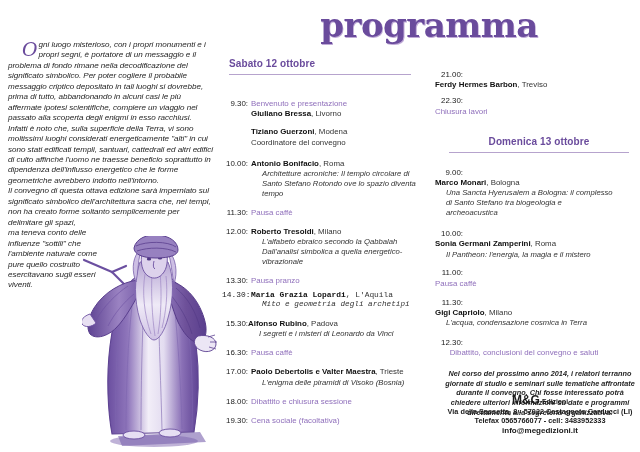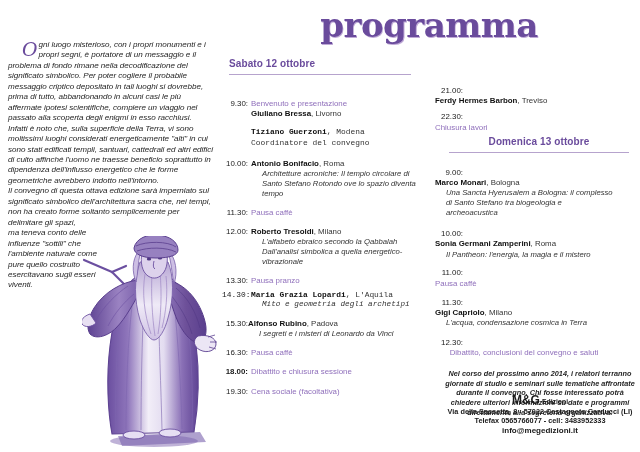--- a/index.html
+++ b/index.html
@@ -300,36 +300,37 @@
 
 <div id="programma-title">programma</div>
 
 <div id="mid-col">
   <div id="sabato-heading">
     <div class="day-heading">Sabato 12 ottobre</div>
     <div class="day-rule"></div>
   </div>
   <div class="schedule" id="sabato-list">
       <div class="entry" style="margin-top: 0px; padding-left: 4px;"><span class="time" style="width: 26px; margin-right: 3px;">9.30:</span><span class="body" style="width: 172px;"><div class="break-label">Benvenuto e presentazione</div><div><span class="speaker">Giuliano Bressa</span><span class="city">, Livorno</span></div></span></div>
-      <div class="entry" style="margin-top: 8px; padding-left: 4px;"><span class="time" style="width: 26px; margin-right: 3px;"></span><span class="body" style="width: 172px; font-family: Liberation Mono, monospace;"><div><span class="speaker">Tiziano Guerzoni</span><span class="city">, Modena</span></div><div class="role">Coordinatore del convegno</div></span></div>
+      <div class="entry" style="margin-top: 8px; padding-left: 4px;"><span class="time" style="width: 26px; margin-right: 3px;"></span><span class="body" style="width: 172px;"><div><span class="speaker">Tiziano Guerzoni</span><span class="city">, Modena</span></div><div class="role">Coordinatore del convegno</div></span></div>
       <div class="entry" style="margin-top: 11px; padding-left: 4px;"><span class="time" style="width: 26px; margin-right: 3px;">10.00:</span><span class="body" style="width: 172px;"><div><span class="speaker">Antonio Bonifacio</span><span class="city">, Roma</span></div><div class="talk indent-talk">Architetture acroniche: Il tempio circolare di Santo Stefano Rotondo ove lo spazio diventa tempo</div></span></div>
       <div class="entry" style="margin-top: 9px; padding-left: 4px;"><span class="time" style="width: 26px; margin-right: 3px;">11.30:</span><span class="body" style="width: 172px;"><span class="break-label">Pausa caffè</span></span></div>
       <div class="entry" style="margin-top: 9px; padding-left: 4px;"><span class="time" style="width: 26px; margin-right: 3px;">12.00:</span><span class="body" style="width: 172px;"><div><span class="speaker">Roberto Tresoldi</span><span class="city">, Milano</span></div><div class="talk indent-talk">L'alfabeto ebraico secondo la Qabbalah</div><div class="talk indent-talk">Dall'analisi simbolica a quella energetico-vibrazionale</div></span></div>
       <div class="entry" style="margin-top: 9px; padding-left: 4px;"><span class="time" style="width: 26px; margin-right: 3px;">13.30:</span><span class="body" style="width: 172px;"><span class="break-label">Pausa pranzo</span></span></div>
       <div class="entry" style="margin-top: 4px; padding-left: 4px; font-family: Liberation Mono, monospace;"><span class="time" style="width: 26px; margin-right: 3px;">14.30:</span><span class="body" style="width: 172px;"><div><span class="speaker">Maria Grazia Lopardi</span><span class="city">, L'Aquila</span></div><div class="talk indent-talk">Mito e geometria degli archetipi</div></span></div>
       <div class="entry" style="margin-top: 9px; padding-left: 4px;"><span class="time" style="width: 26px; margin-right: 0;">15.30:</span><span class="body" style="width: 172px;"><div><span class="speaker">Alfonso Rubino</span><span class="city">, Padova</span></div><div class="talk indent-talk">I segreti e i misteri di Leonardo da Vinci</div></span></div>
       <div class="entry" style="margin-top: 9px; padding-left: 4px;"><span class="time" style="width: 26px; margin-right: 3px;">16.30:</span><span class="body" style="width: 172px;"><span class="break-label">Pausa caffè</span></span></div>
-      <div class="entry" style="margin-top: 9px; padding-left: 4px;"><span class="time" style="width: 26px; margin-right: 3px; font-weight: bold;">18.00:</span><span class="body" style="width: 172px;"><span class="break-label">Dibattito e chiusura sessione</span></span></div>
+      <div class="entry" style="margin-top: 9px; padding-left: 4px;"><span class="time" style="width: 26px; margin-right: 3px;">17.00:</span><span class="body" style="width: 172px;"><div><span class="speaker">Paolo Debertolis e Valter Maestra</span><span class="city">, Trieste</span></div><div class="talk indent-talk">L'enigma delle piramidi di Visoko (Bosnia)</div></span></div>
+      <div class="entry" style="margin-top: 9px; padding-left: 4px;"><span class="time" style="width: 26px; margin-right: 3px;">18.00:</span><span class="body" style="width: 172px;"><span class="break-label">Dibattito e chiusura sessione</span></span></div>
       <div class="entry" style="margin-top: 9px; padding-left: 4px;"><span class="time" style="width: 26px; margin-right: 3px;">19.30:</span><span class="body" style="width: 172px;"><span class="break-label">Cena sociale (facoltativa)</span></span></div>
     </div>
 </div>
 
 <div id="right-col">
   <div class="schedule" id="pre-domenica-list">
-      <div class="entry" style="margin-top: 16px; padding-left: 10px;"><span class="time" style="width: 28px; margin-right: 3px;">21.00:</span><span class="body" style="width: 178px;"><div><span class="speaker">Ferdy Hermes Barbon</span><span class="city">, Treviso</span></div></span></div>
+      <div class="entry" style="margin-top: 0px; padding-left: 10px;"><span class="time" style="width: 28px; margin-right: 3px;">21.00:</span><span class="body" style="width: 178px;"><div><span class="speaker">Ferdy Hermes Barbon</span><span class="city">, Treviso</span></div></span></div>
       <div class="entry" style="margin-top: 6px; padding-left: 10px;"><span class="time" style="width: 28px; margin-right: 3px;">22.30:</span><span class="body" style="width: 178px;"><span class="break-label">Chiusura lavori</span></span></div>
     </div>
 
   <div id="domenica-heading">
     <div class="day-heading">Domenica 13 ottobre</div>
     <div class="day-rule"></div>
   </div>
 
   <div class="schedule" id="domenica-list">
       <div class="entry" style="margin-top: 0px; padding-left: 10px;"><span class="time" style="width: 28px; margin-right: 3px;">9.00:</span><span class="body" style="width: 178px;"><div><span class="speaker">Marco Monari</span><span class="city">, Bologna</span></div><div class="talk indent-talk">Una Sancta Hyerusalem a Bologna: il complesso di Santo Stefano tra biogeologia e archeoacustica</div></span></div>

